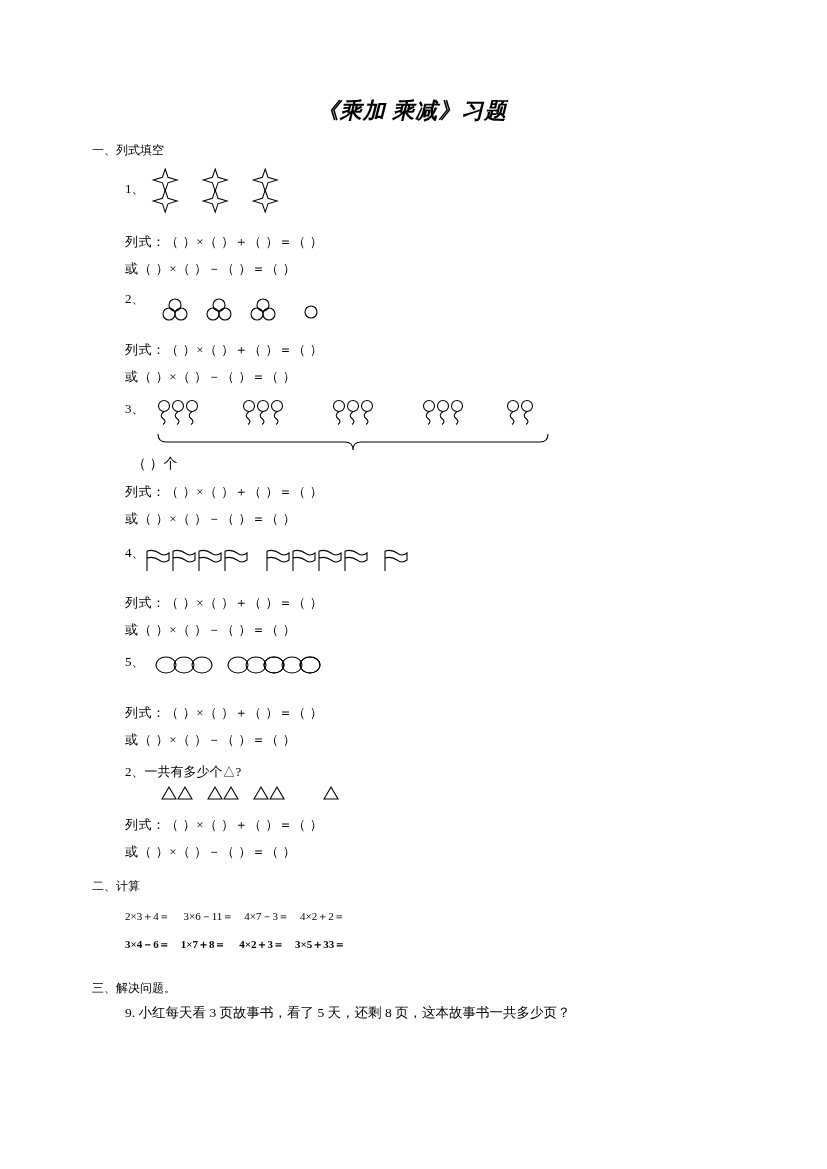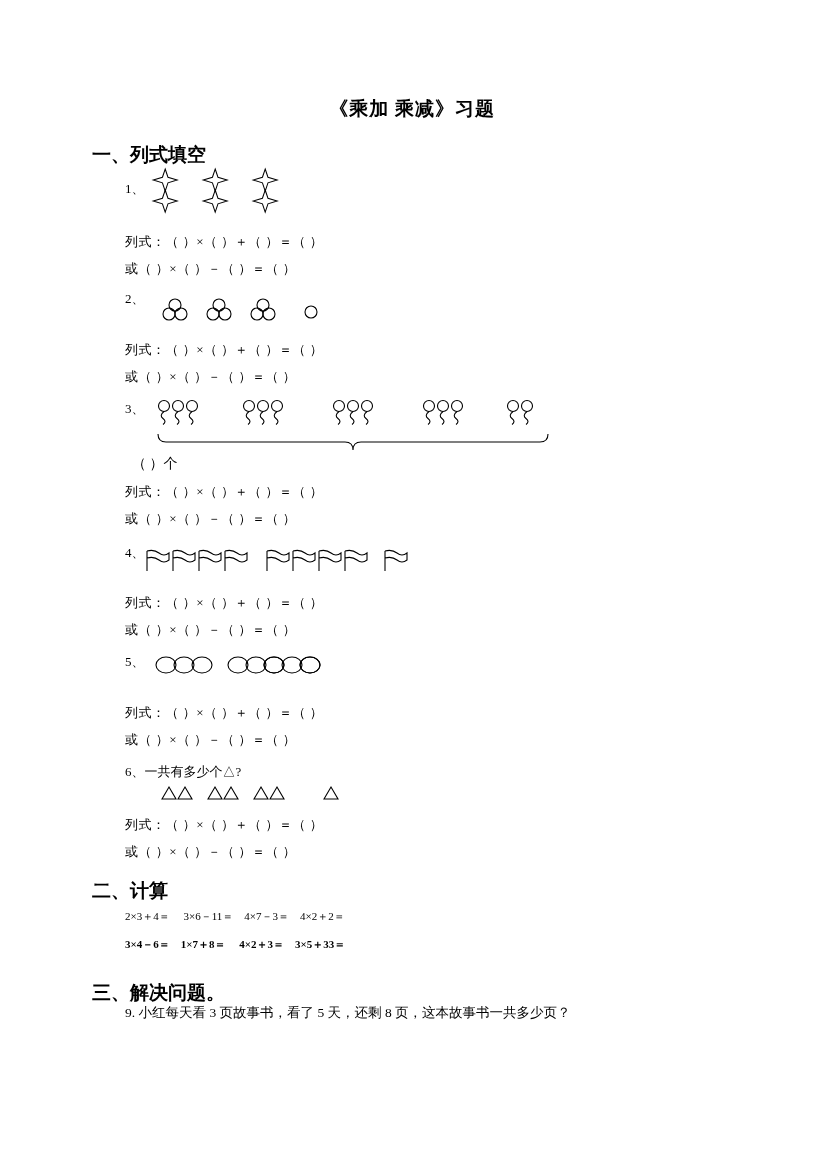--- a/index.html
+++ b/index.html
@@ -20,29 +20,30 @@
     left: 0; top: 0;
     width: 827px;
     height: 1169px;
   }
   .title {
     position: absolute;
     top: 96px;
     left: 0;
     width: 824px;
     text-align: center;
-    font-size: 19px;
+    font-size: 22px;
     font-weight: bold;
     letter-spacing: 1px;
+    font-style: italic;
   }
   .sec-head {
     position: absolute;
     left: 92px;
-    font-size: 19px;
-    font-weight: bold;
+    font-size: 12px;
+    font-weight: normal;
   }
   .item-num {
     position: absolute;
     font-size: 13px;
   }
   .eq-line {
     position: absolute;
     font-size: 13px;
     white-space: nowrap;
     letter-spacing: 0.5px;
@@ -271,21 +272,21 @@
       <g fill="none" stroke="#000" stroke-width="1.1">
         <ellipse cx="12" cy="12" rx="10" ry="8"></ellipse>
           <ellipse cx="30" cy="12" rx="10" ry="8"></ellipse>
           <ellipse cx="48" cy="12" rx="10" ry="8"></ellipse>
       </g>
     </svg>
   </div>
   <div class="eq-line" style="left:125px; top:704px;">列式：（   ）×（   ）＋（   ）＝（   ）</div>
   <div class="eq-line" style="left:125px; top:731px;">或（   ）×（   ）－（   ）＝（   ）</div>
 
-  <div class="item-num" style="left:125px; top:763px;">6、一共有多少个△?</div>
+  <div class="item-num" style="left:125px; top:763px;">2、一共有多少个△?</div>
   <div class="figrow" style="left:160px; top:783px;">
     <svg width="220" height="22" viewBox="0 0 220 22">
       <g fill="none" stroke="#000" stroke-width="1.1">
         <g transform="translate(0,2)">
           <path d="M2 14 L9 2 L16 14 Z"></path>
             <path d="M18 14 L25 2 L32 14 Z"></path>
         </g>
         <g transform="translate(46,2)">
           <path d="M2 14 L9 2 L16 14 Z"></path>
             <path d="M18 14 L25 2 L32 14 Z"></path>

